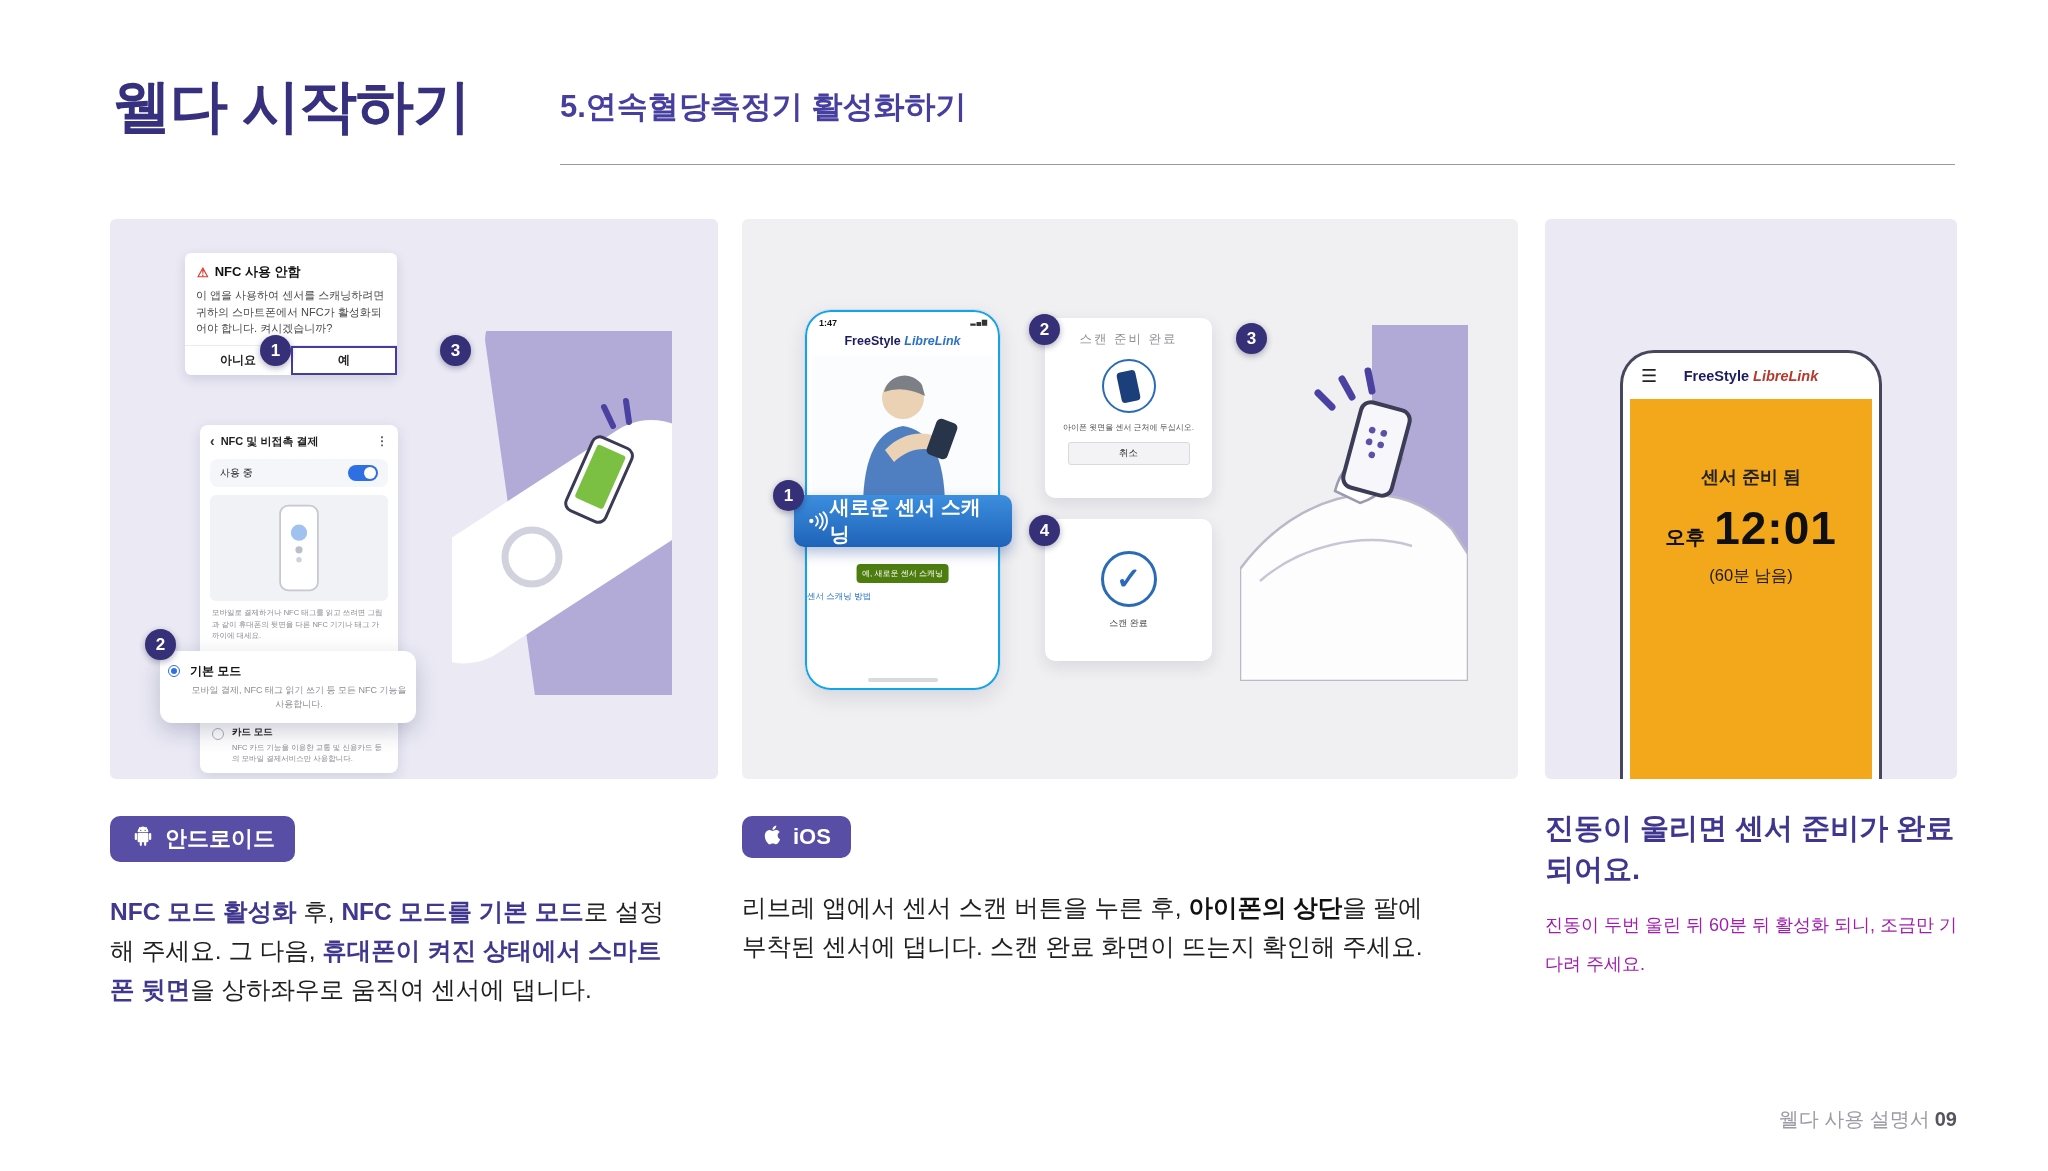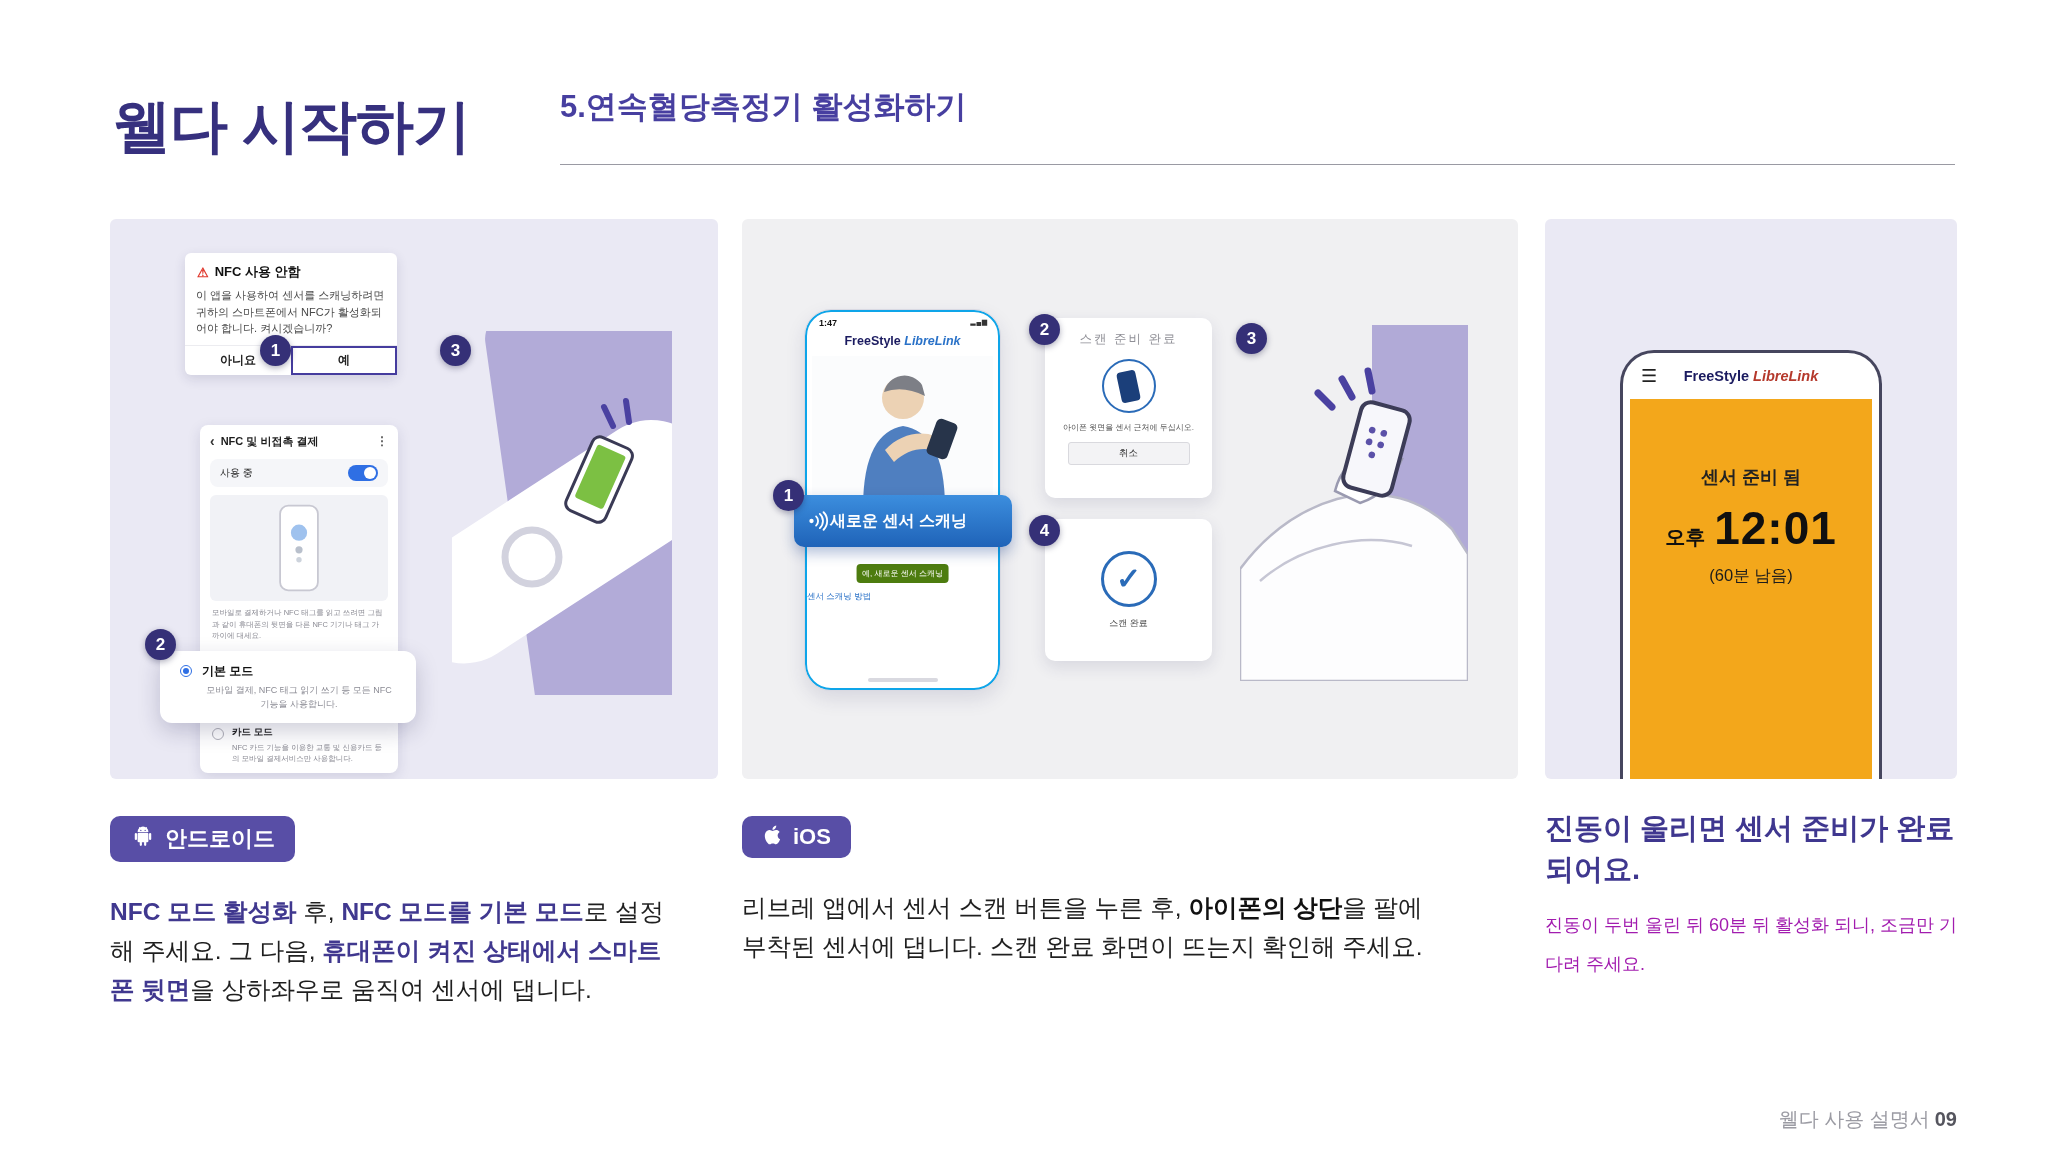--- a/index.html
+++ b/index.html
@@ -2,21 +2,21 @@
 <html><head>
 <meta charset="utf-8">
 <style>
   * { margin:0; padding:0; box-sizing:border-box; }
   html,body { background:#ffffff; }
   .page {
     position:relative; width:2048px; height:1171px; overflow:hidden;
     background:#ffffff; font-family:"Liberation Sans", sans-serif; color:#1f1f1f;
   }
   
-  .title { position:absolute; left:113px; top:68px; font-size:58px; font-weight:800; color:#36307e; letter-spacing:-1px;margin-top:20px; }
+  .title { position:absolute; left:113px; top:68px; font-size:58px; font-weight:800; color:#36307e; letter-spacing:-1px; }
   .subtitle { position:absolute; left:560px; top:86px; font-size:31px; font-weight:700; color:#473fa0; }
   .rule { position:absolute; left:560px; top:164px; width:1395px; height:1px; background:#9a9aa3; }
 
   
   .panel { position:absolute; top:219px; height:560px; border-radius:6px; overflow:hidden; }
   .panel-android { left:110px; width:608px; background:#eae9f4; }
   .panel-ios     { left:742px; width:776px; background:#f0f0f2; }
   .panel-sensor  { left:1545px; width:412px; background:#eae9f4; }
 
   .step-badge {
@@ -54,21 +54,21 @@
   .card-mode { position:absolute; left:12px; right:10px; bottom:9px; display:flex; gap:8px; }
   .radio { width:12px; height:12px; border-radius:50%; border:1.5px solid #b0b0b8; flex:none; margin-top:2px; background:#fff; }
   .radio.sel { border-color:#2f6fe4; position:relative; }
   .radio.sel::after { content:""; position:absolute; inset:2px; border-radius:50%; background:#2f6fe4; }
   .cm-title { font-size:9.5px; font-weight:700; color:#222; margin-bottom:3px; }
   .cm-desc { font-size:7.5px; color:#8a8a93; line-height:1.5; }
 
   .basic-popup {
     position:absolute; left:50px; top:432px; width:256px; background:#fff;
     border-radius:12px; box-shadow:0 8px 22px rgba(30,30,80,.22);
-    padding:12px 20px; display:flex; gap:10px; z-index:5;
+    padding:12px 8px; display:flex; gap:10px; z-index:5;
   }
   .bm-title { font-size:12px; font-weight:700; color:#111; margin-bottom:4px; }
   .bm-desc { font-size:9px; color:#8b8b94; line-height:1.5;text-align:center; }
 
   .illustA { position:absolute; left:342px; top:112px; width:220px; height:364px; }
 
   
   .iphone {
     position:absolute; left:63px; top:91px; width:195px; height:380px; background:#fff;
     border:2px solid #0ea5e9; outline:1px solid #d9d9e2; border-radius:26px;
@@ -81,21 +81,21 @@
   .brand-b { color:#2a72c8; font-weight:700; font-style:italic; }
   .ip-illust { position:absolute; top:44px; left:5px; right:5px; height:152px; background:#fbfcfd; display:flex; align-items:flex-end; justify-content:center; overflow:hidden; }
   .scan-btn { position:absolute; top:252px; left:50%; transform:translateX(-50%); background:#4d7c0f; color:#fff; font-size:8px; font-family:inherit; padding:4px 6px; border:none; border-radius:4px; white-space:nowrap; cursor:pointer; }
   .scan-link { position:absolute; top:279px; left:0; width:100%; color:#2a72c8; font-size:8.5px; cursor:pointer; }
   .home-bar { position:absolute; bottom:6px; left:50%; transform:translateX(-50%); width:70px; height:4px; border-radius:2px; background:#d9d9e0; }
 
   .callout {
     position:absolute; left:52px; top:276px; width:218px; height:52px;
     background:linear-gradient(180deg,#3c8ede,#1f63b8); border-radius:10px;
     display:flex; align-items:center; padding:0 14px; color:#fff;
-    font-size:16px; font-weight:700; box-shadow:0 6px 14px rgba(20,60,140,.32); z-index:6; cursor:pointer;
+    font-size:20px; font-weight:700; box-shadow:0 6px 14px rgba(20,60,140,.32); z-index:6; cursor:pointer;
   }
 
   .ready-card {
     position:absolute; left:303px; top:99px; width:167px; height:180px; background:#fff;
     border-radius:10px; box-shadow:0 6px 16px rgba(40,40,90,.12);
     display:flex; flex-direction:column; align-items:center; padding-top:13px;
   }
   .rc-title { font-size:12.5px; color:#8f8f96; letter-spacing:2px; }
   .rc-circle { margin-top:11px; width:54px; height:54px; border-radius:50%; border:2.5px solid #2a6bb8; display:flex; align-items:center; justify-content:center; }
   .rc-phone { width:19px; height:31px; background:#1b3f7a; border-radius:4px; transform:rotate(-12deg); }

